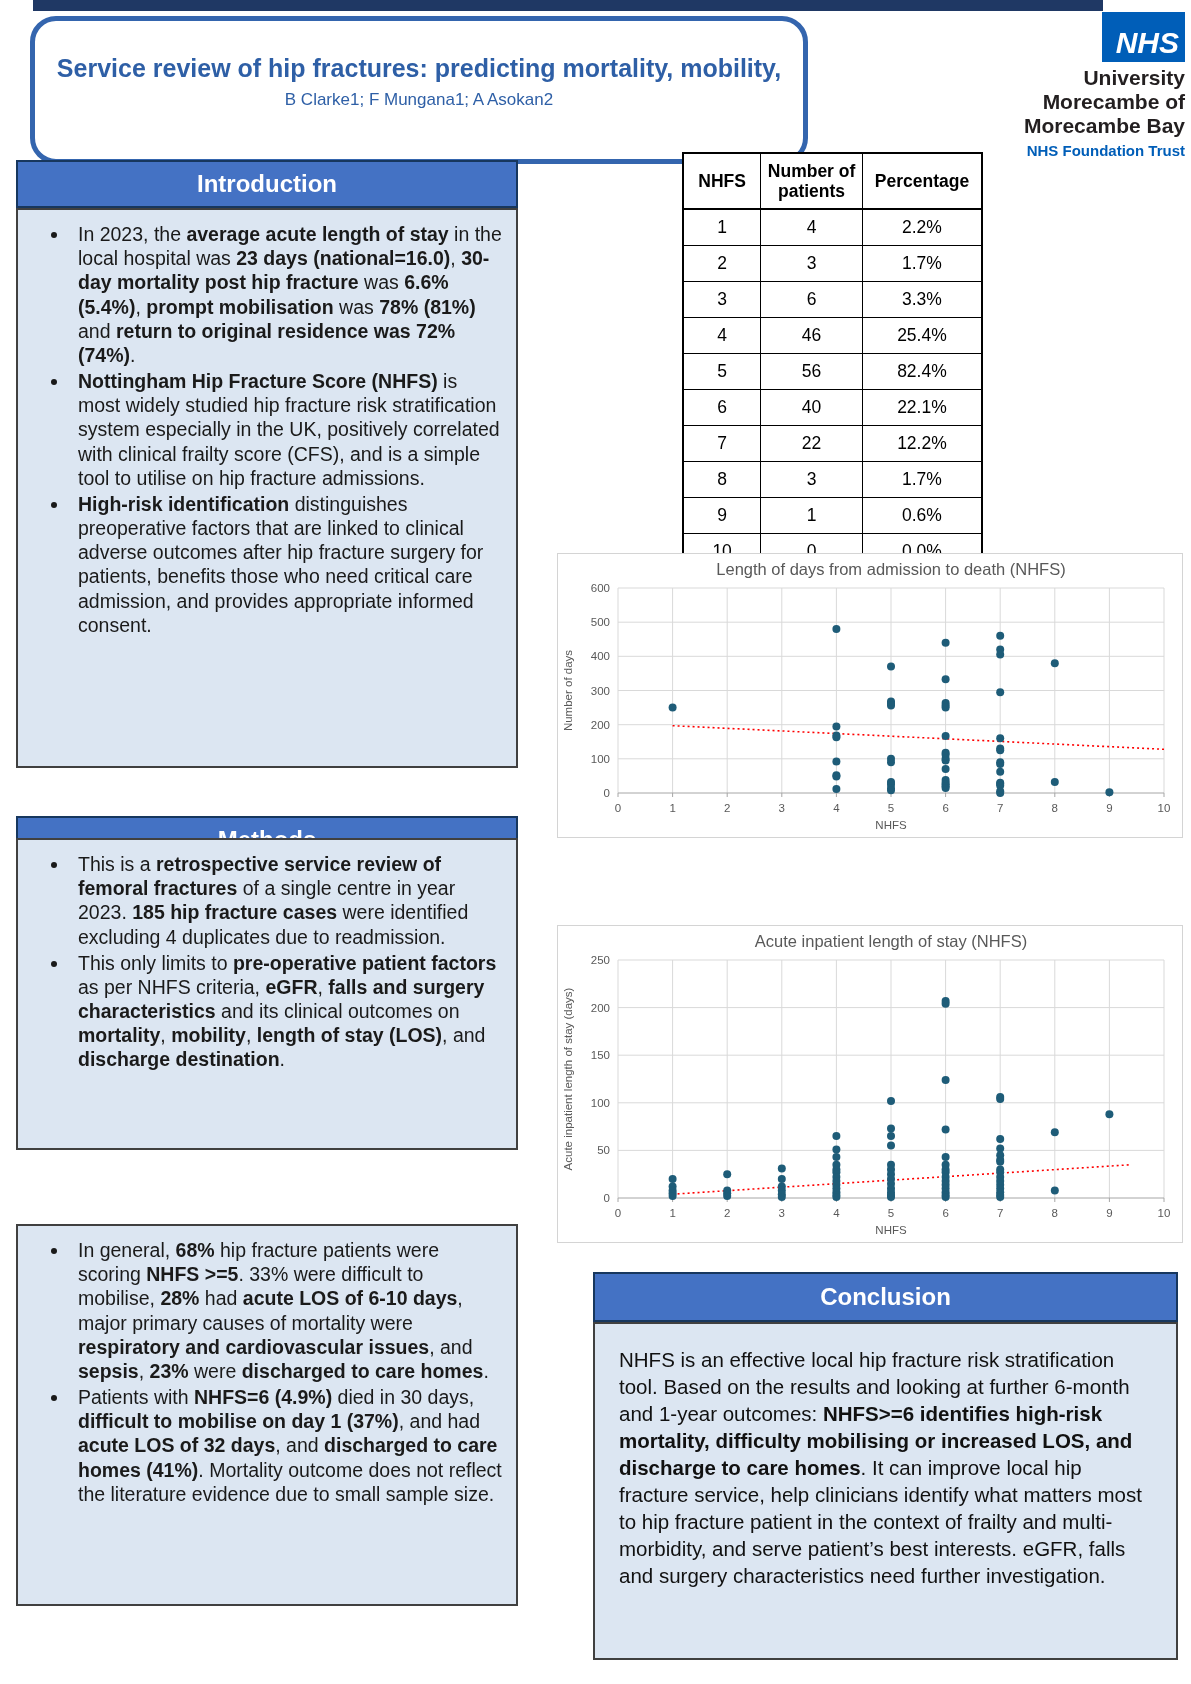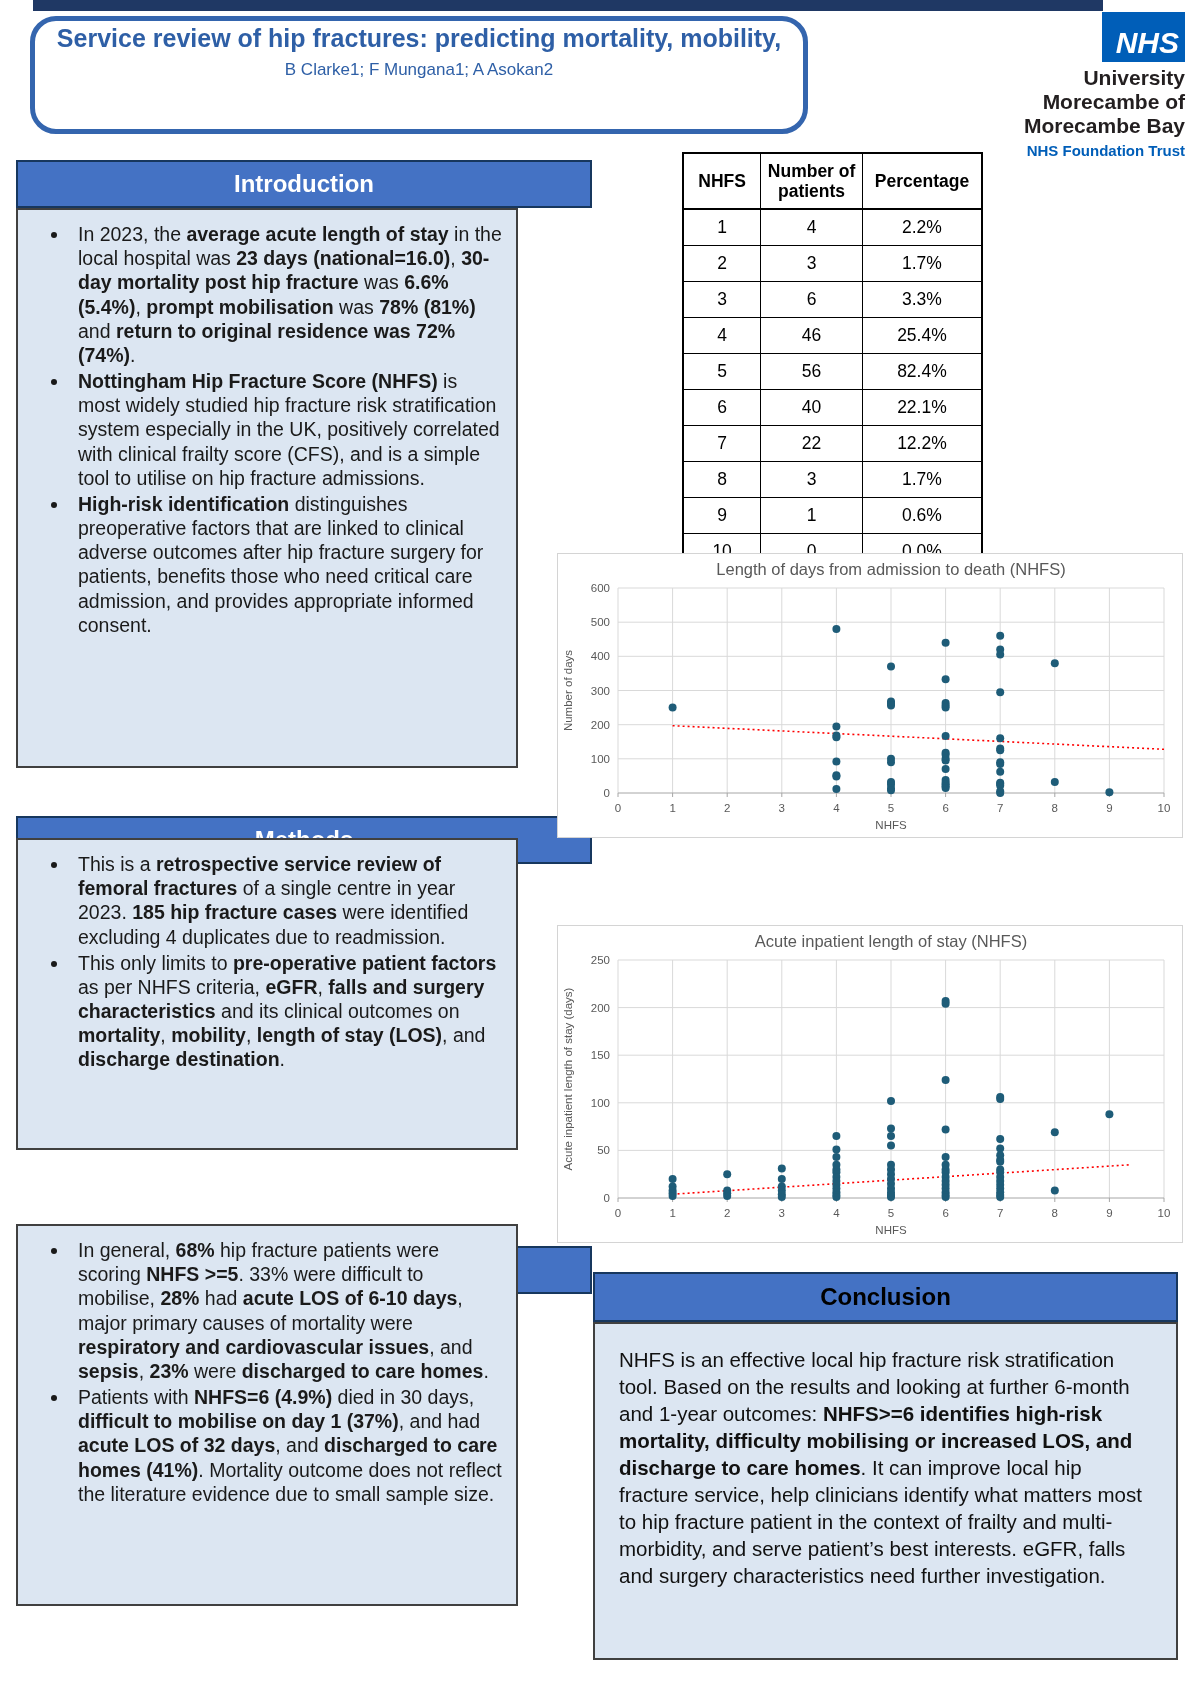--- a/index.html
+++ b/index.html
@@ -1,34 +1,34 @@
 <!DOCTYPE html>
 <html><head>
 <meta charset="utf-8">
 <style>
   html,body{margin:0;padding:0;background:#fff;}
   .poster{position:relative;width:1191px;height:1684px;background:#ffffff;font-family:"Liberation Sans",sans-serif;overflow:hidden;}
 
   .top-strip{position:absolute;left:33px;top:0;width:1070px;height:11px;background:#1F3864;}
 
-  .title-box{position:absolute;left:30px;top:16px;width:768px;height:106px;border:5px solid #3465AE;border-radius:26px;background:#fff;text-align:center;padding-top:2px;box-sizing:content-box;}
+  .title-box{position:absolute;left:30px;top:16px;width:768px;height:106px;border:5px solid #3465AE;border-radius:26px;background:#fff;text-align:center;padding-top:32px;box-sizing:content-box;}
   .title-line{color:#2E5FA6;font-weight:bold;font-size:25px;line-height:31px;}
   .authors{color:#2E5FA6;font-size:17px;margin-top:6px;}
 
   .nhs{position:absolute;left:995px;top:12px;width:190px;text-align:right;}
   .nhs-box{display:inline-block;background:#005EB8;color:#fff;font-weight:bold;font-style:italic;font-size:30px;line-height:34px;padding:14px 6px 2px 14px;margin-bottom:4px;}
   .org-line{font-weight:bold;color:#231F20;font-size:21px;line-height:24px;}
   .trust-line{font-weight:bold;color:#005EB8;font-size:15px;line-height:22px;margin-top:2px;}
 
-  .sec-header{position:absolute;left:16px;width:576px;height:48px;background:#4472C4;border:2px solid #17375E;box-sizing:border-box;display:flex;align-items:center;justify-content:center;color:#fff;font-weight:bold;font-size:24px;}
+  .sec-header{position:absolute;left:16px;width:502px;height:48px;background:#4472C4;border:2px solid #17375E;box-sizing:border-box;display:flex;align-items:center;justify-content:center;color:#fff;font-weight:bold;font-size:24px;}
   .sec-body{position:absolute;left:16px;width:502px;background:#DCE6F2;border:2px solid #404040;box-sizing:border-box;color:#1A1A1A;}
   .sec-body ul{margin:0;padding:12px 12px 0 52px;}
   .sec-body li{font-size:19.5px;line-height:1.24;padding-left:8px;margin-bottom:2px;}
 
-  .concl-header{position:absolute;left:593px;top:1272px;width:585px;height:50px;background:#4472C4;border:2px solid #17375E;box-sizing:border-box;display:flex;align-items:center;justify-content:center;color:#000000;font-weight:bold;font-size:24px;}
+  .concl-header{position:absolute;left:593px;top:1272px;width:585px;height:50px;background:#4472C4;border:2px solid #17375E;box-sizing:border-box;display:flex;align-items:center;justify-content:center;color:#ffffff;font-weight:bold;font-size:24px;}
   .concl-body{position:absolute;left:593px;top:1322px;width:585px;height:338px;background:#DCE6F2;border:2px solid #404040;box-sizing:border-box;color:#111;}
   .concl-body p{margin:8px;padding:14px 16px 0 16px;font-size:20.5px;line-height:1.32;}
 
   .nhfs-table{position:absolute;left:682px;top:152px;width:301px;border-collapse:collapse;background:#fff;}
   .nhfs-table th,.nhfs-table td{border:1.5px solid #000;text-align:center;font-size:17.5px;color:#000;}
   .nhfs-table th{font-weight:bold;height:52px;line-height:1.15;}
   .nhfs-table td{height:33px;}
   .nhfs-table{border:2.5px solid #000;}
   .nhfs-table thead th{border-bottom:2.5px solid #000;}
 

